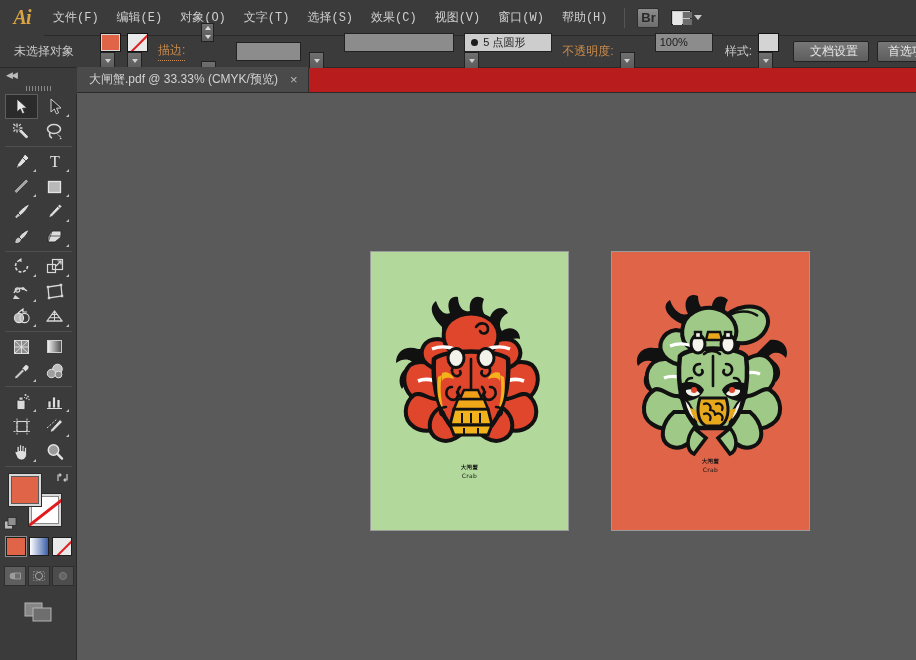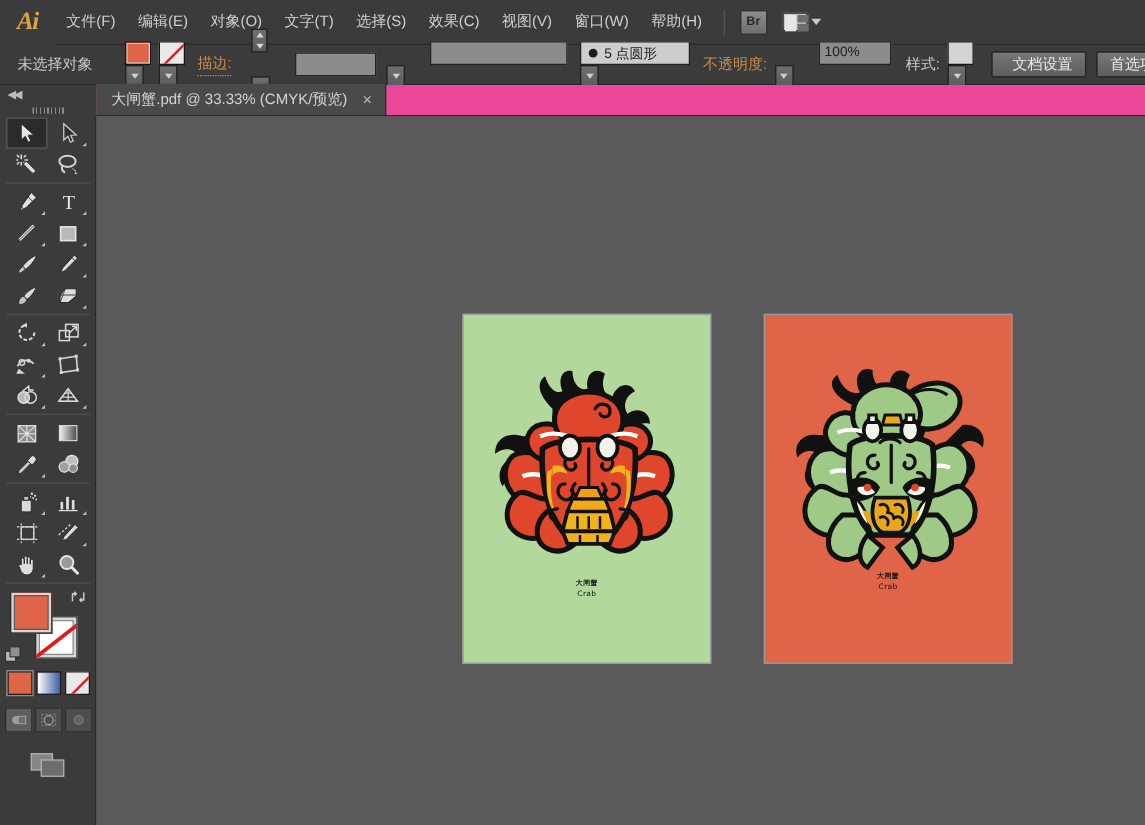--- a/index.html
+++ b/index.html
@@ -32,31 +32,31 @@
     font-weight: bold; font-style: italic;
     font-size: 20px; color: #d9a441;
     letter-spacing: -1px;
     background: #3b3b3b;
   }
   .menu-items { display: flex; align-items: center; height: 36px; }
   .menu-item {
     padding: 0 9px; height: 28px;
     display: flex; align-items: center;
     color: #cfcfcf; font-size: 12px;
-    cursor: default; white-space: nowrap;
+    cursor: default; white-space: nowrap; font-family: Liberation Mono, monospace;
   }
   .menu-sep {
     width: 1px; height: 20px; background: #555; margin: 0 8px;
   }
   .br-btn {
     width: 22px; height: 20px;
     background: linear-gradient(#8d8d8d, #6e6e6e);
     border: 1px solid #2f2f2f; border-radius: 2px;
     display: flex; align-items: center; justify-content: center;
-    font-size: 10px; color: #2a2a2a; font-weight: bold;
+    font-size: 13px; color: #2a2a2a; font-weight: bold;
     margin-left: 4px;
   }
   .arrange-btn {
     margin-left: 12px; display: flex; align-items: center; gap: 3px;
   }
   .arrange-glyph {
     width: 20px; height: 15px;
     border: 1px solid #1f1f1f;
     background: #c8c8c8;
     display: grid;
@@ -176,21 +176,21 @@
   .style-swatch {
     width: 21px; height: 19px;
     border: 1px solid #141414;
     background: #d4d4d4;
   }
 
   
   .tabbar {
     position: absolute; left: 77px; top: 68px;
     width: 839px; height: 25px;
-    background: #ec4899;
+    background: #b91c1c;
     border-bottom: 1px solid #2a2a2a;
     display: flex; align-items: flex-end;
   }
   .doc-tab {
     height: 25px;
     background: #4a4a4a;
     border-right: 1px solid #2e2e2e;
     display: flex; align-items: center;
     padding: 0 8px 0 12px;
     gap: 10px;

